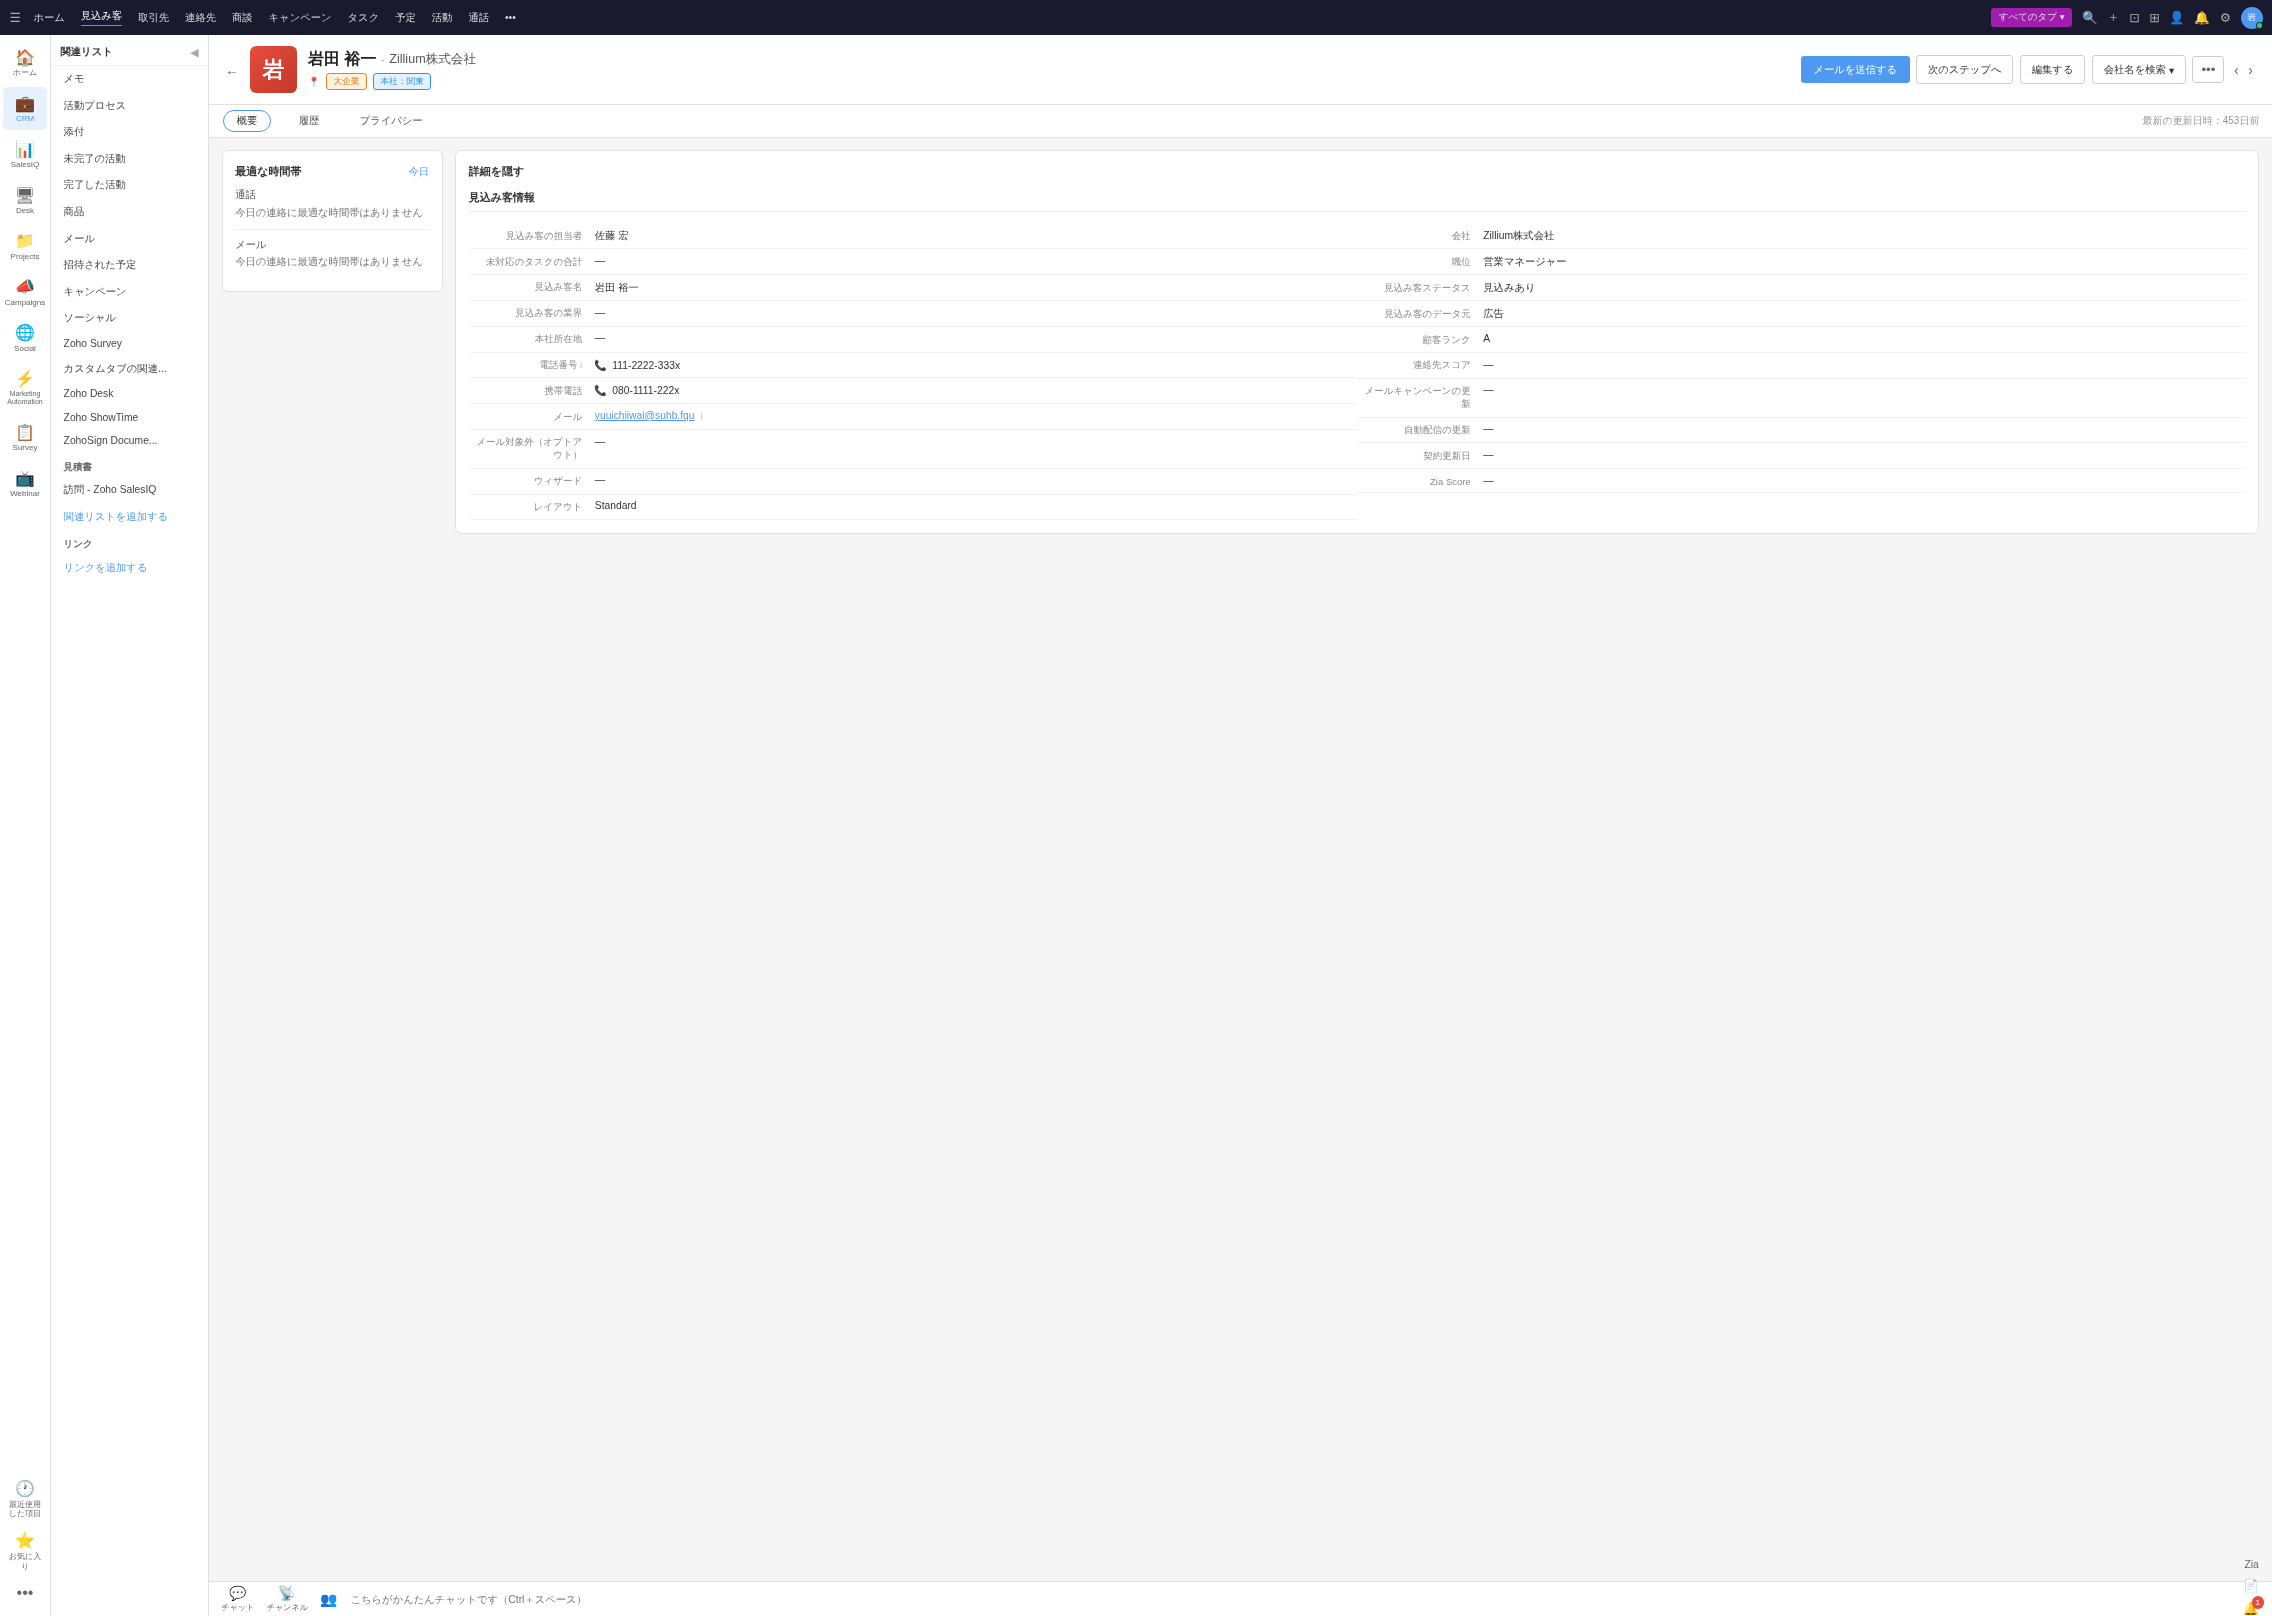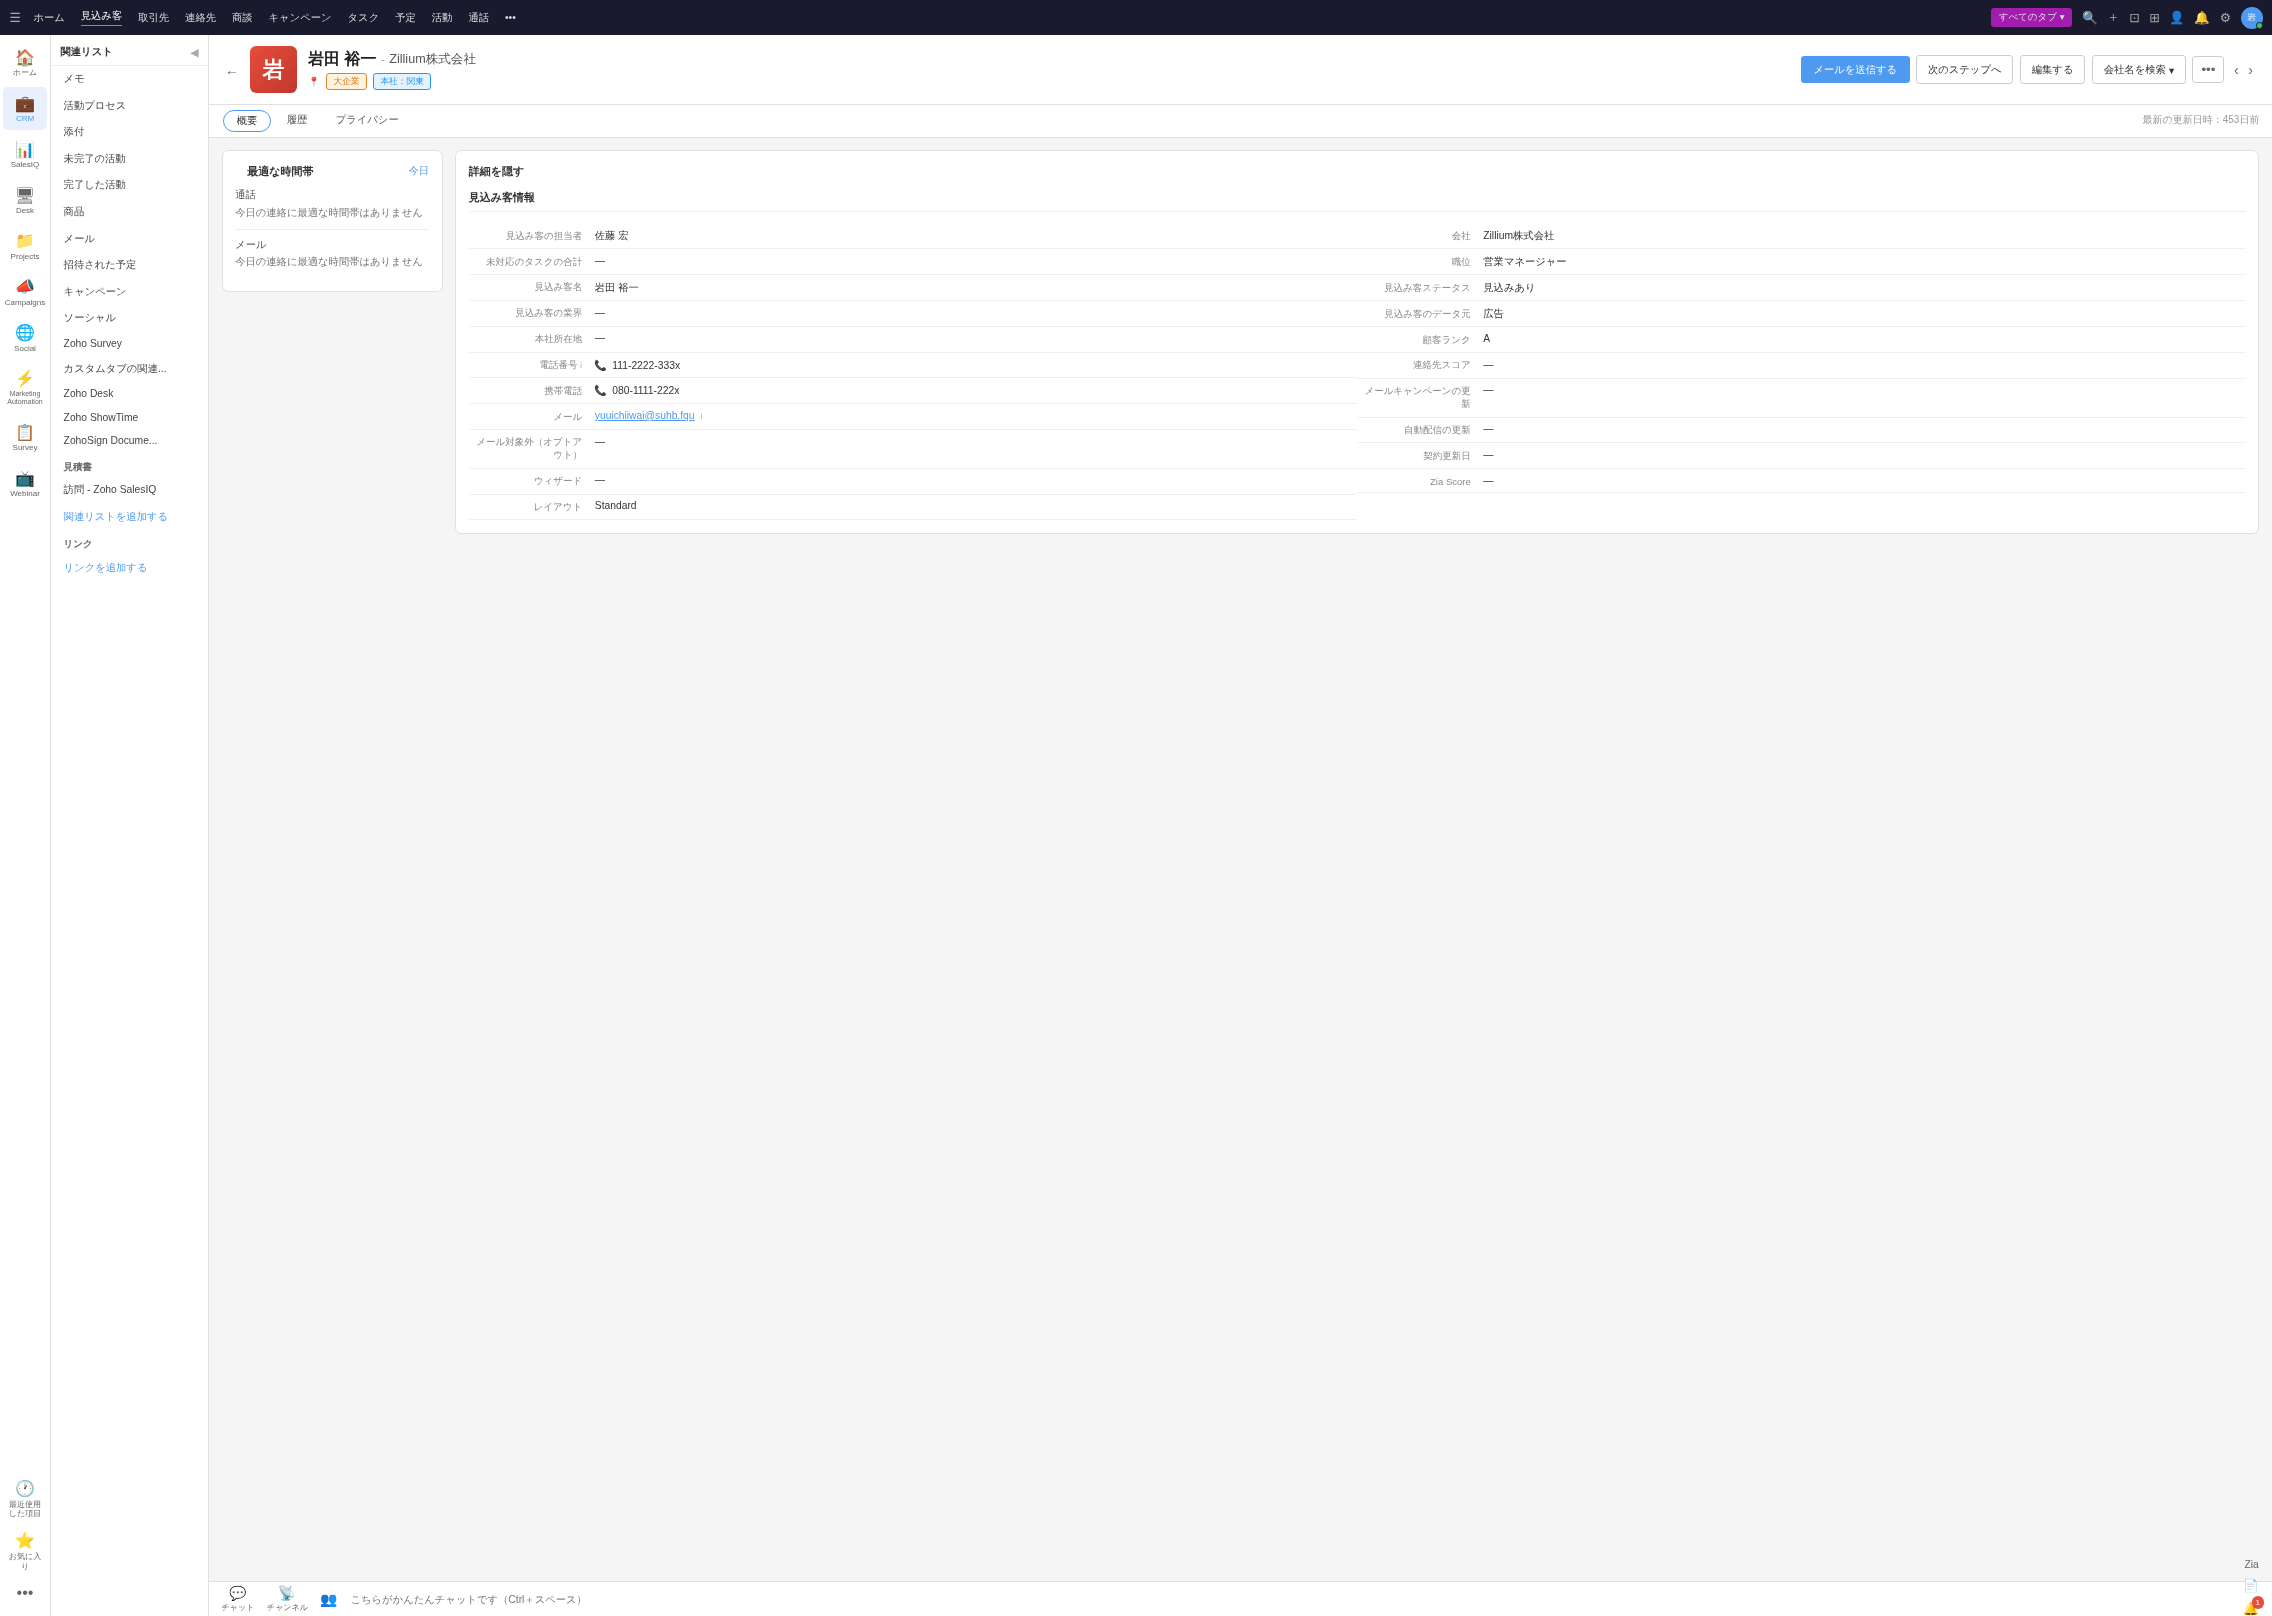--- a/index.html
+++ b/index.html
@@ -58,21 +58,21 @@
 
     
     .content-area { flex: 1; overflow-y: auto; padding: 12.6px; display: flex; gap: 12.6px; }
     .last-updated { margin-left: auto; font-size: 10px; color: #999; padding: 8px 0; }
 
     
     .detail-panel { flex: 1; display: flex; flex-direction: column; gap: 9.5px; overflow-y: auto; }
 
     
     .best-time-card { background: #fff; border-radius: 6.3px; border: 0.8px solid #e0e0e0; padding: 12.6px; max-width: 268px; }
-    .best-time-header { display: flex; justify-content: space-between; align-items: flex-start; margin-bottom: 9.5px; margin-left: 12px; }
+    .best-time-header { display: flex; justify-content: space-between; align-items: flex-end; margin-bottom: 9.5px; }
     .best-time-title { font-size: 11px; font-weight: 600; color: #333; }
     .today-link { color: #4e9af1; font-size: 10.3px; cursor: pointer; }
     .best-time-section { margin-bottom: 9.5px; }
     .best-time-label { font-size: 10.3px; color: #555; margin-bottom: 3.2px; }
     .best-time-value { font-size: 10.3px; color: #777; }
     .divider { height: 0.8px; background: #eee; margin: 8px 0; }
 
     
     .details-section { background: #fff; border-radius: 6.3px; border: 0.8px solid #e0e0e0; padding: 12.6px; }
     .details-toggle { font-size: 11px; font-weight: 600; color: #333; margin-bottom: 11px; cursor: pointer; }
@@ -87,21 +87,21 @@
     .bottom-bar-left { display: flex; gap: 12.6px; align-items: center; }
     .bottom-bar-item { display: flex; flex-direction: column; align-items: center; cursor: pointer; color: #666; font-size: 8px; gap: 1.6px; }
     .bottom-bar-item .icon { font-size: 14px; }
     .bottom-chat-input { flex: 1; margin: 0 12.6px; }
     .chat-input { width: 100%; border: none; background: transparent; font-size: 10.3px; color: #999; outline: none; }
     .bottom-bar-right { display: flex; gap: 8px; align-items: center; flex-direction: column; }
     .bottom-icon { color: #666; cursor: pointer; font-size: 12.6px; position: relative; }
     .notification-badge { position: absolute; top: -4.7px; right: -4.7px; background: #e74c3c; color: white; border-radius: 50%; width: 12.6px; height: 12.6px; font-size: 8px; display: flex; align-items: center; justify-content: center; }
 
     
-    .tab-section { background: #fff; flex-shrink: 0; display: flex; padding: 0 12.6px; border-bottom: 0.8px solid #e0e0e0; }
+    .tab-section { background: #fff; flex-shrink: 0; display: flex; align-items: center; padding: 0 12.6px; border-bottom: 0.8px solid #e0e0e0; gap: 12px; }
     .tab-pill { display: inline-flex; align-items: center; border: 0.8px solid #4e9af1; border-radius: 16px; padding: 3.2px 12.6px; color: #333; font-size: 10.3px; cursor: pointer; margin: 4.7px 1.6px; }
     .tab-plain { padding: 3.2px 12.6px; color: #555; font-size: 10.3px; cursor: pointer; margin: 4.7px 1.6px; }
   </style>
 </head>
 <body>
 
 <div class="app-container">
 
   <div class="top-nav">
     <span class="hamburger-icon">☰</span>

